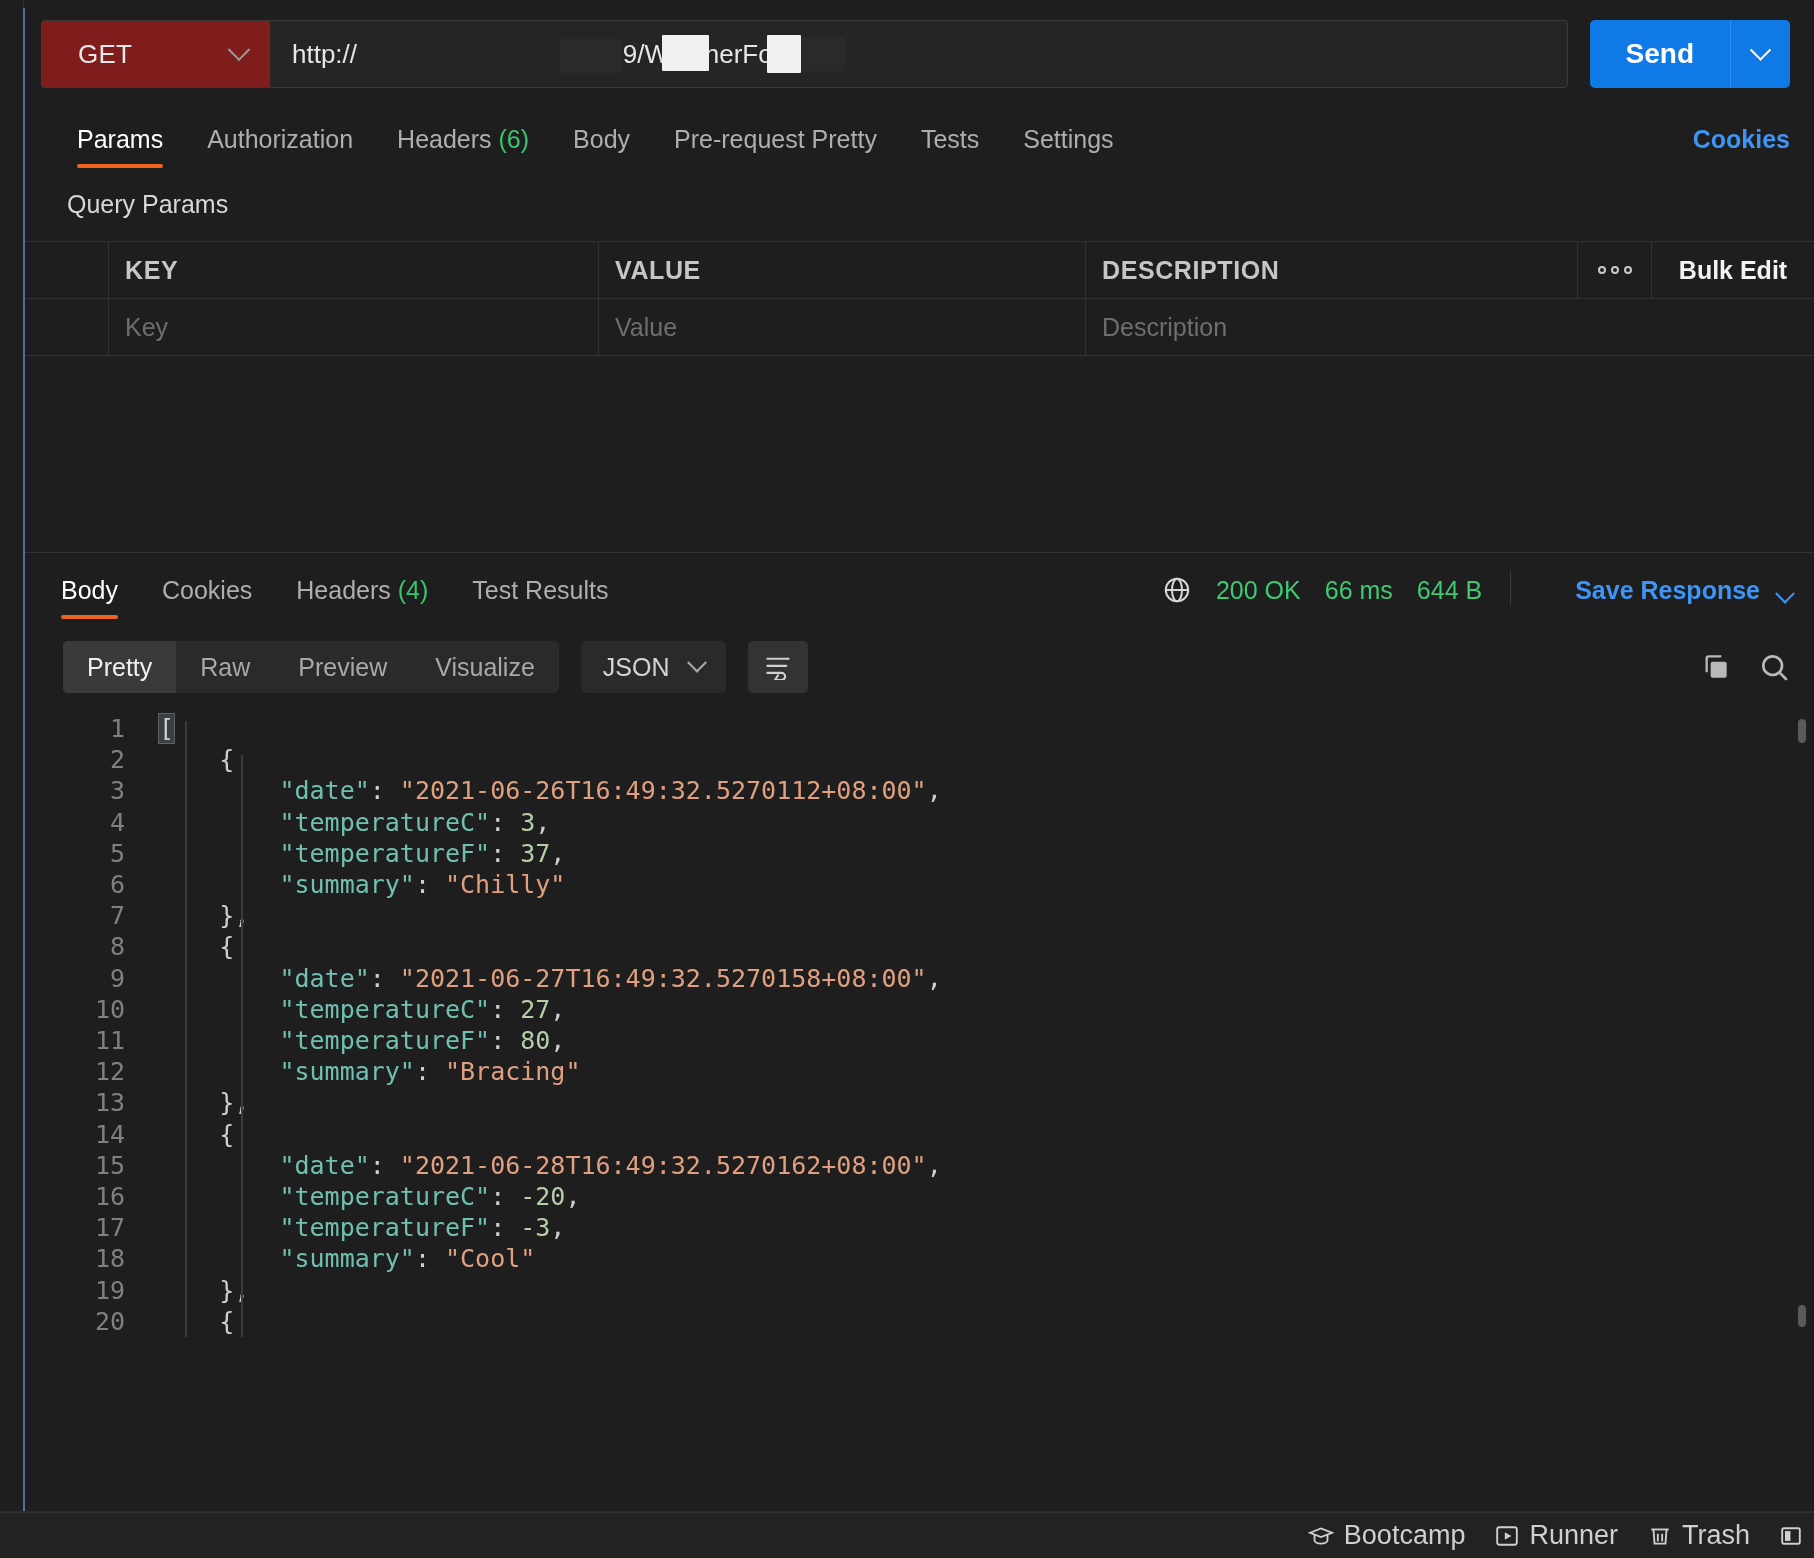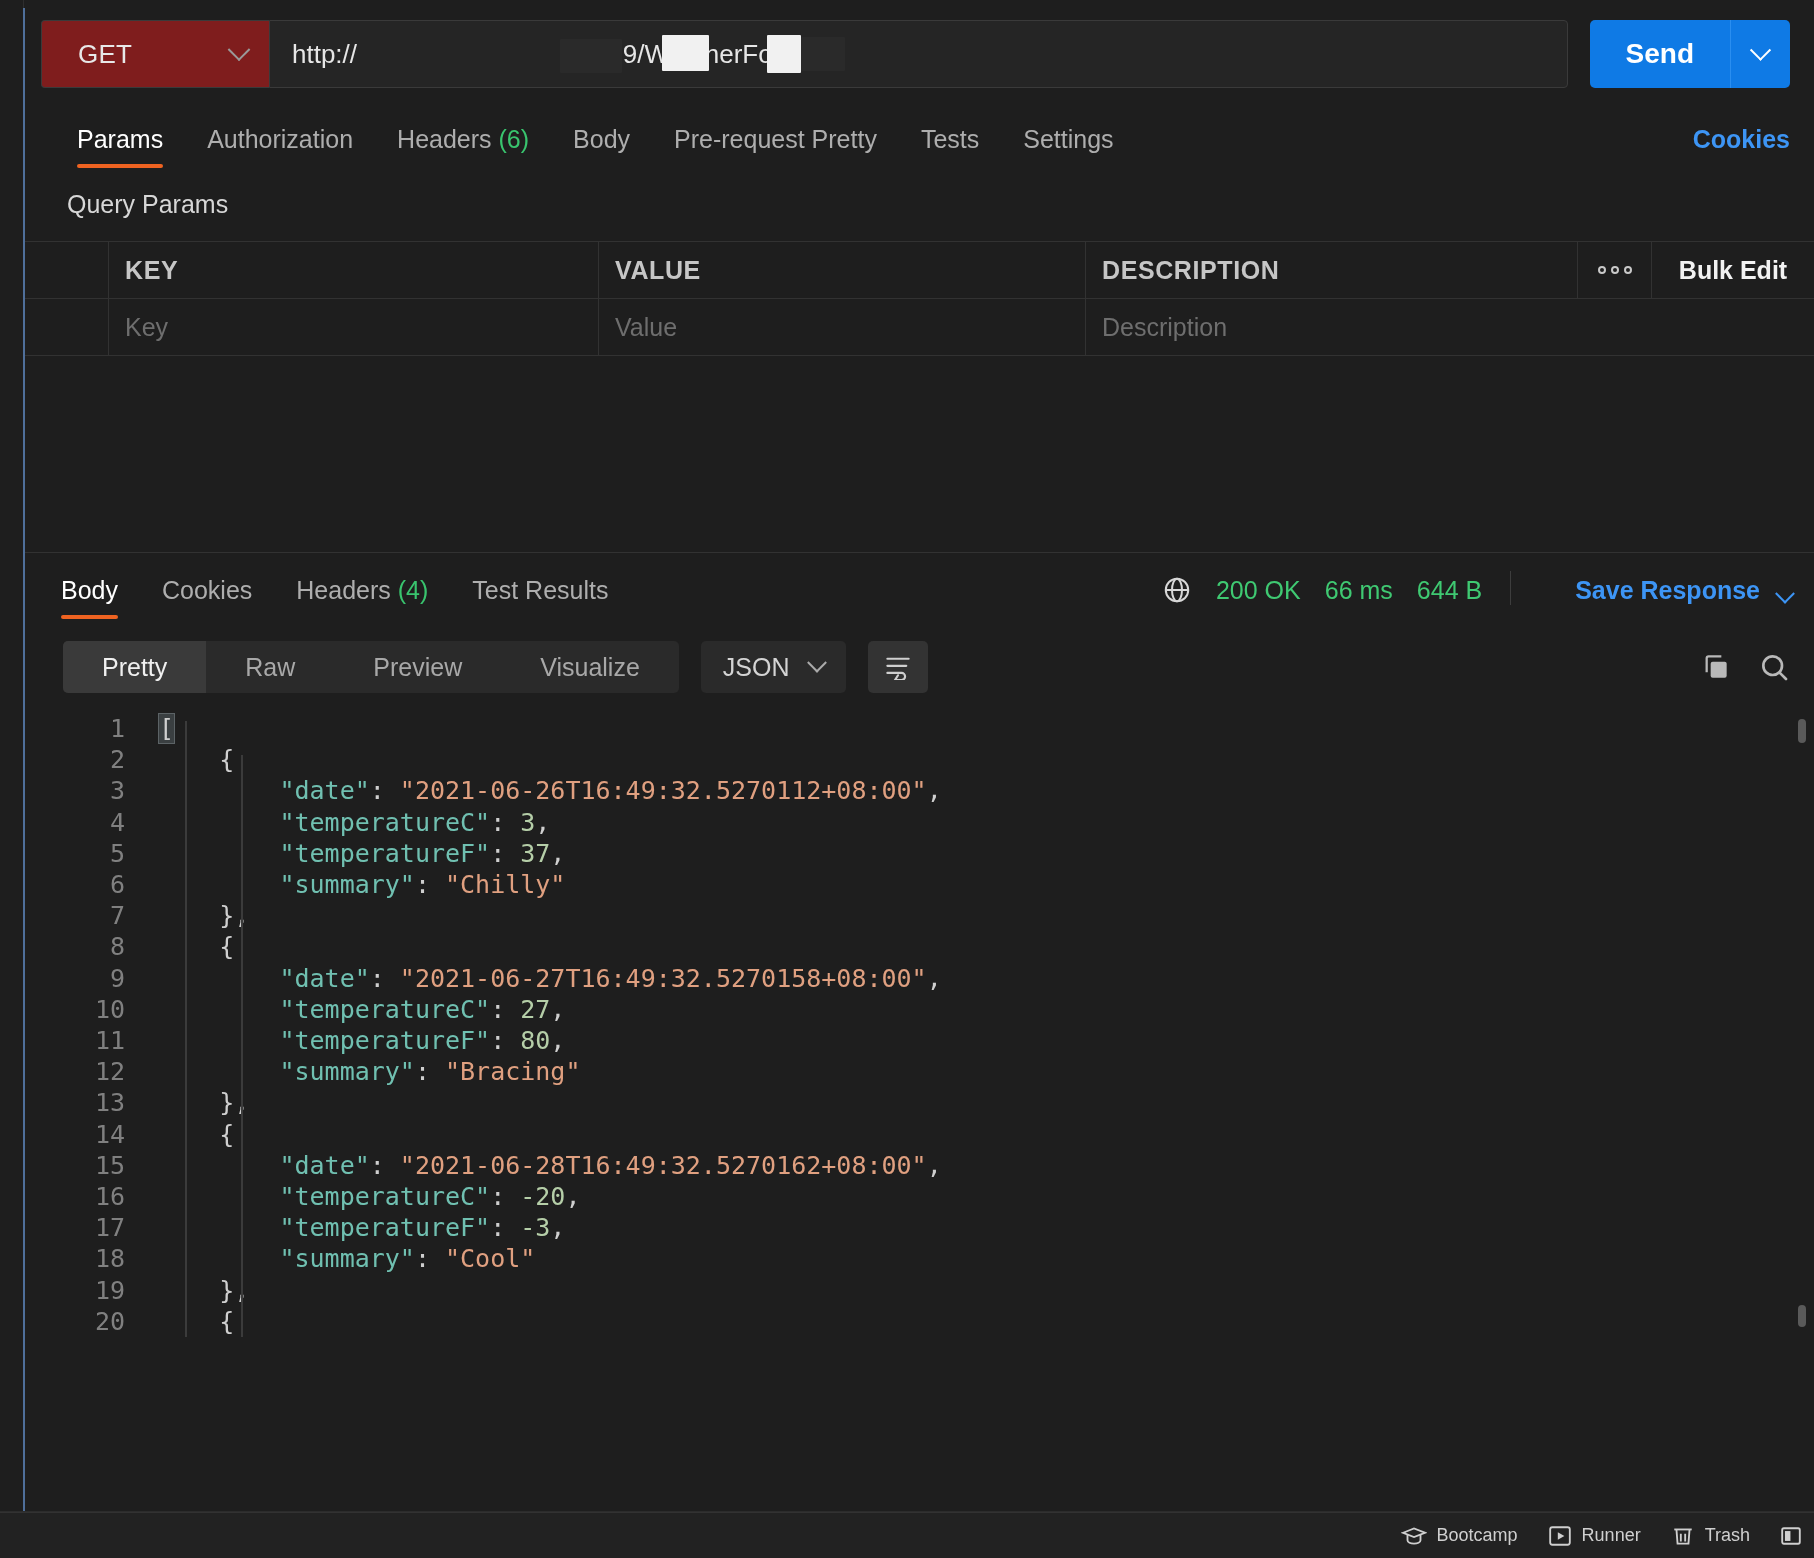--- a/index.html
+++ b/index.html
@@ -155,21 +155,21 @@
 
   .fmt-row {
     display: flex; align-items: center; gap: 22px;
     padding: 22px 24px 20px 38px;
   }
   .seg {
     display: flex; background: #2a2a2a; border-radius: 5px; overflow: hidden;
     height: 52px;
   }
   .seg div {
-    display: flex; align-items: center; padding: 0 39px;
+    display: flex; align-items: center; padding: 0 24px;
     color: #a8a8a8; font-size: 25px; cursor: pointer;
   }
   .seg div.on { background: #3a3a3a; color: #f0f0f0; }
   .json-sel {
     display: flex; align-items: center; gap: 20px;
     background: #2a2a2a; border-radius: 5px; height: 52px;
     padding: 0 22px; color: #d4d4d4; font-size: 25px; cursor: pointer;
   }
   .json-sel .chev { width: 14px; height: 14px; border-color: #aaa; }
   .wrap-btn {
@@ -209,21 +209,21 @@
 
   
   .bottom-bar {
     position: absolute; left: 0; right: 0; bottom: 0; height: 46px;
     background: #222; border-top: 1px solid #323232;
     display: flex; align-items: center; justify-content: flex-end;
     padding-right: 12px; gap: 30px;
   }
   .bb-item {
     display: flex; align-items: center; gap: 10px;
-    color: #cfcfcf; font-size: 18px; cursor: pointer;
+    color: #cfcfcf; font-size: 27px; cursor: pointer;
   }
   .bottom-rule {
     position: absolute; left: 0; right: 0; bottom: 46px; height: 1px;
     background: #2c2c2c;
   }
   svg { display: block; }
 </style>
 </head>
 <body>
 

